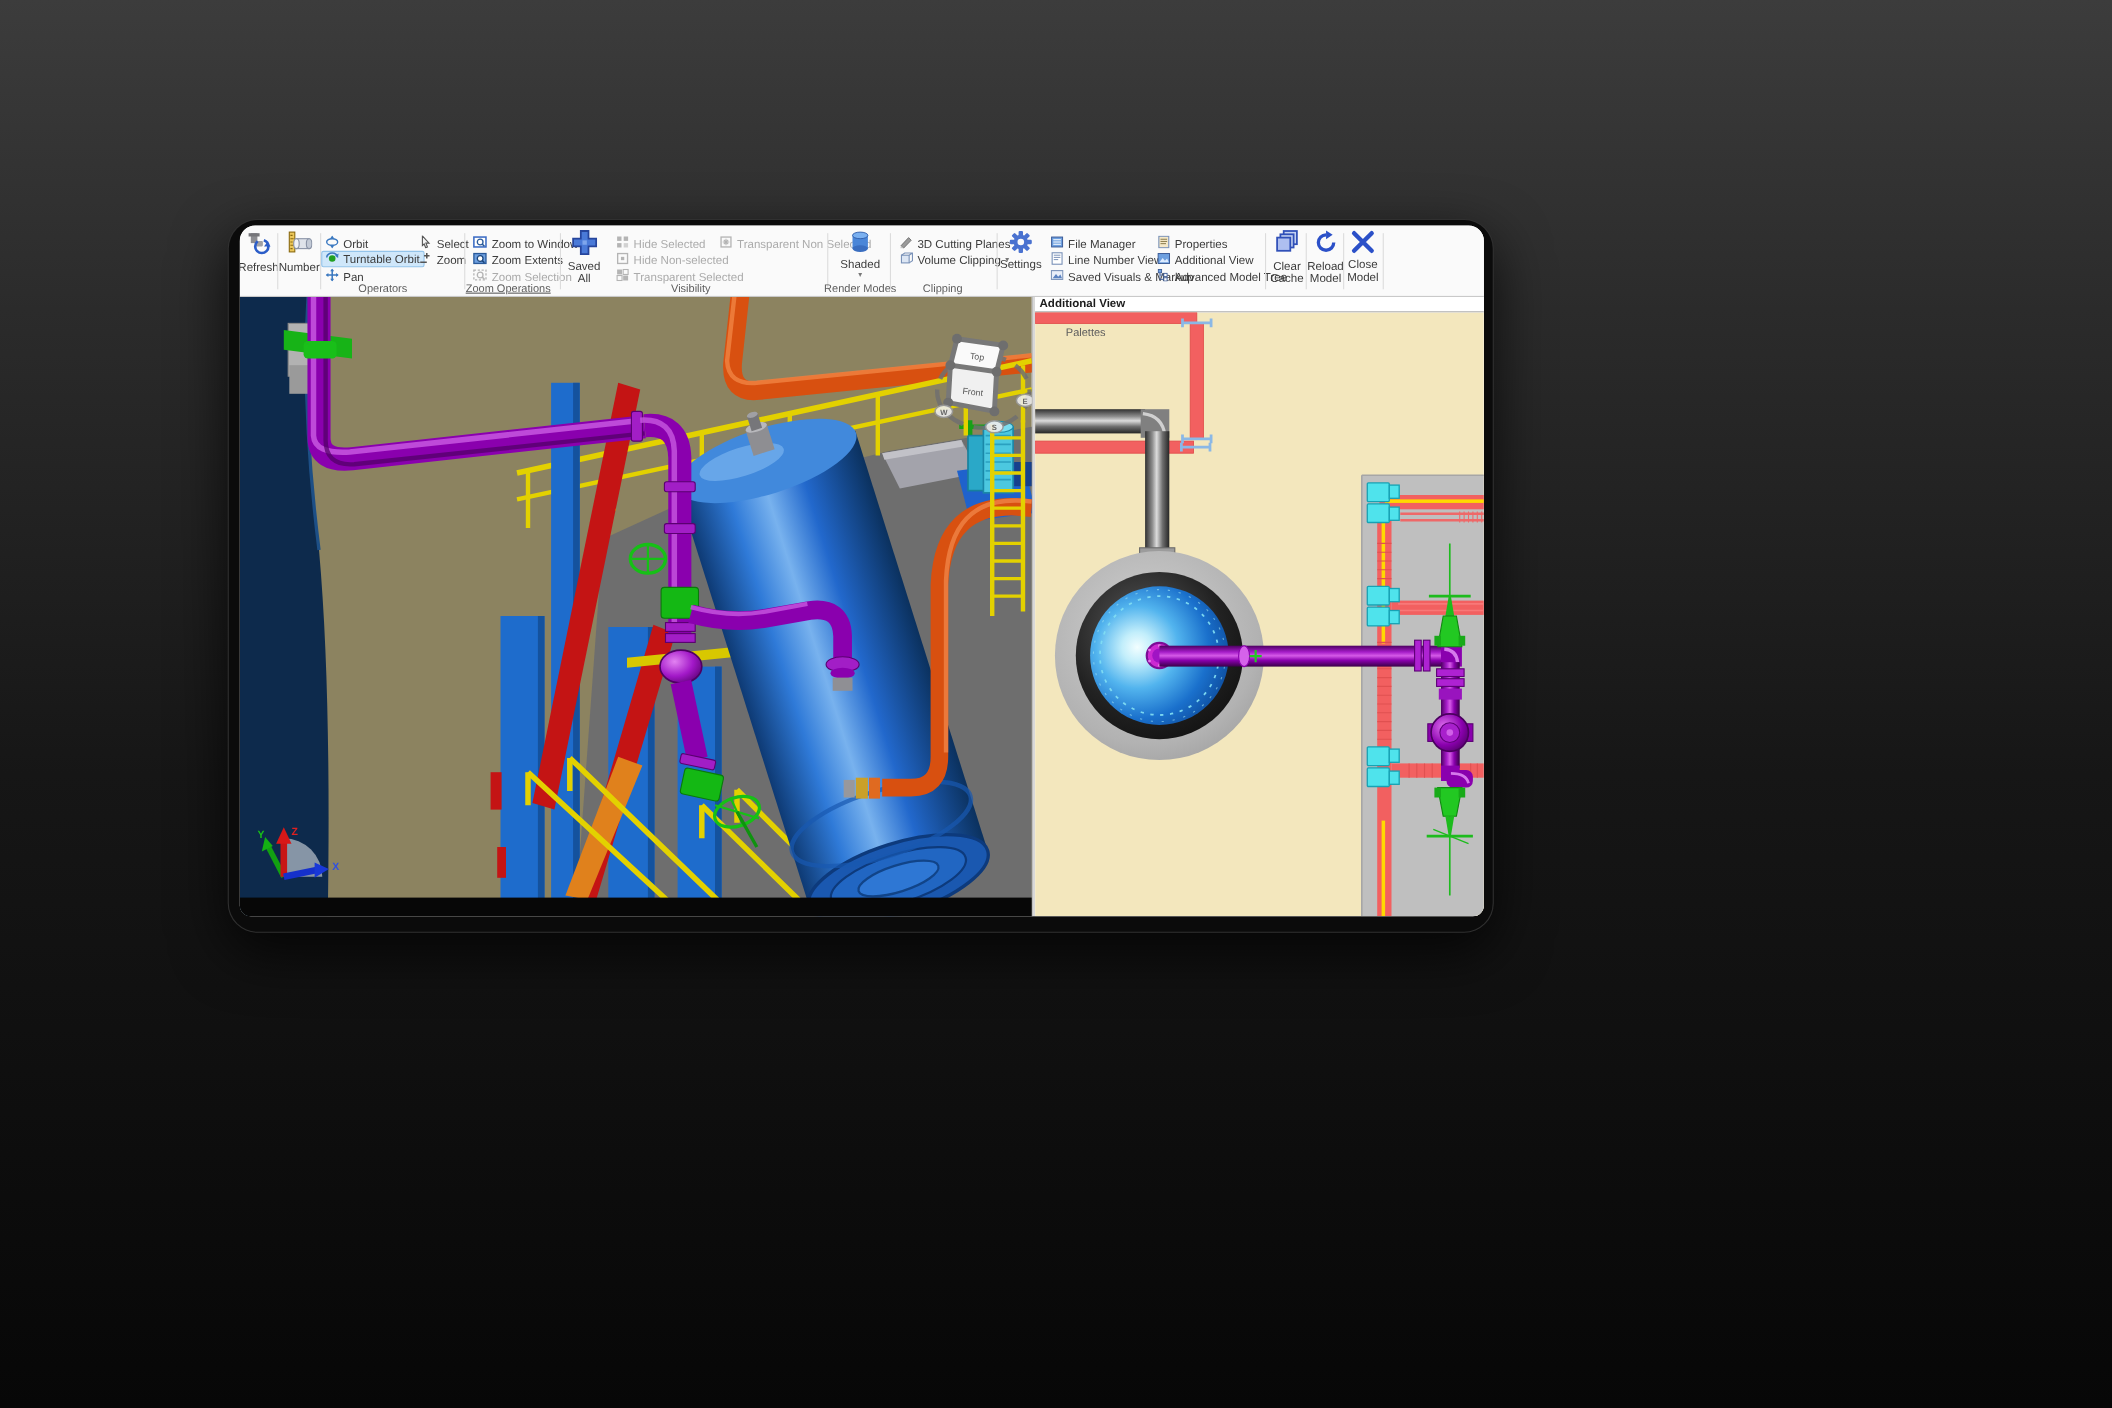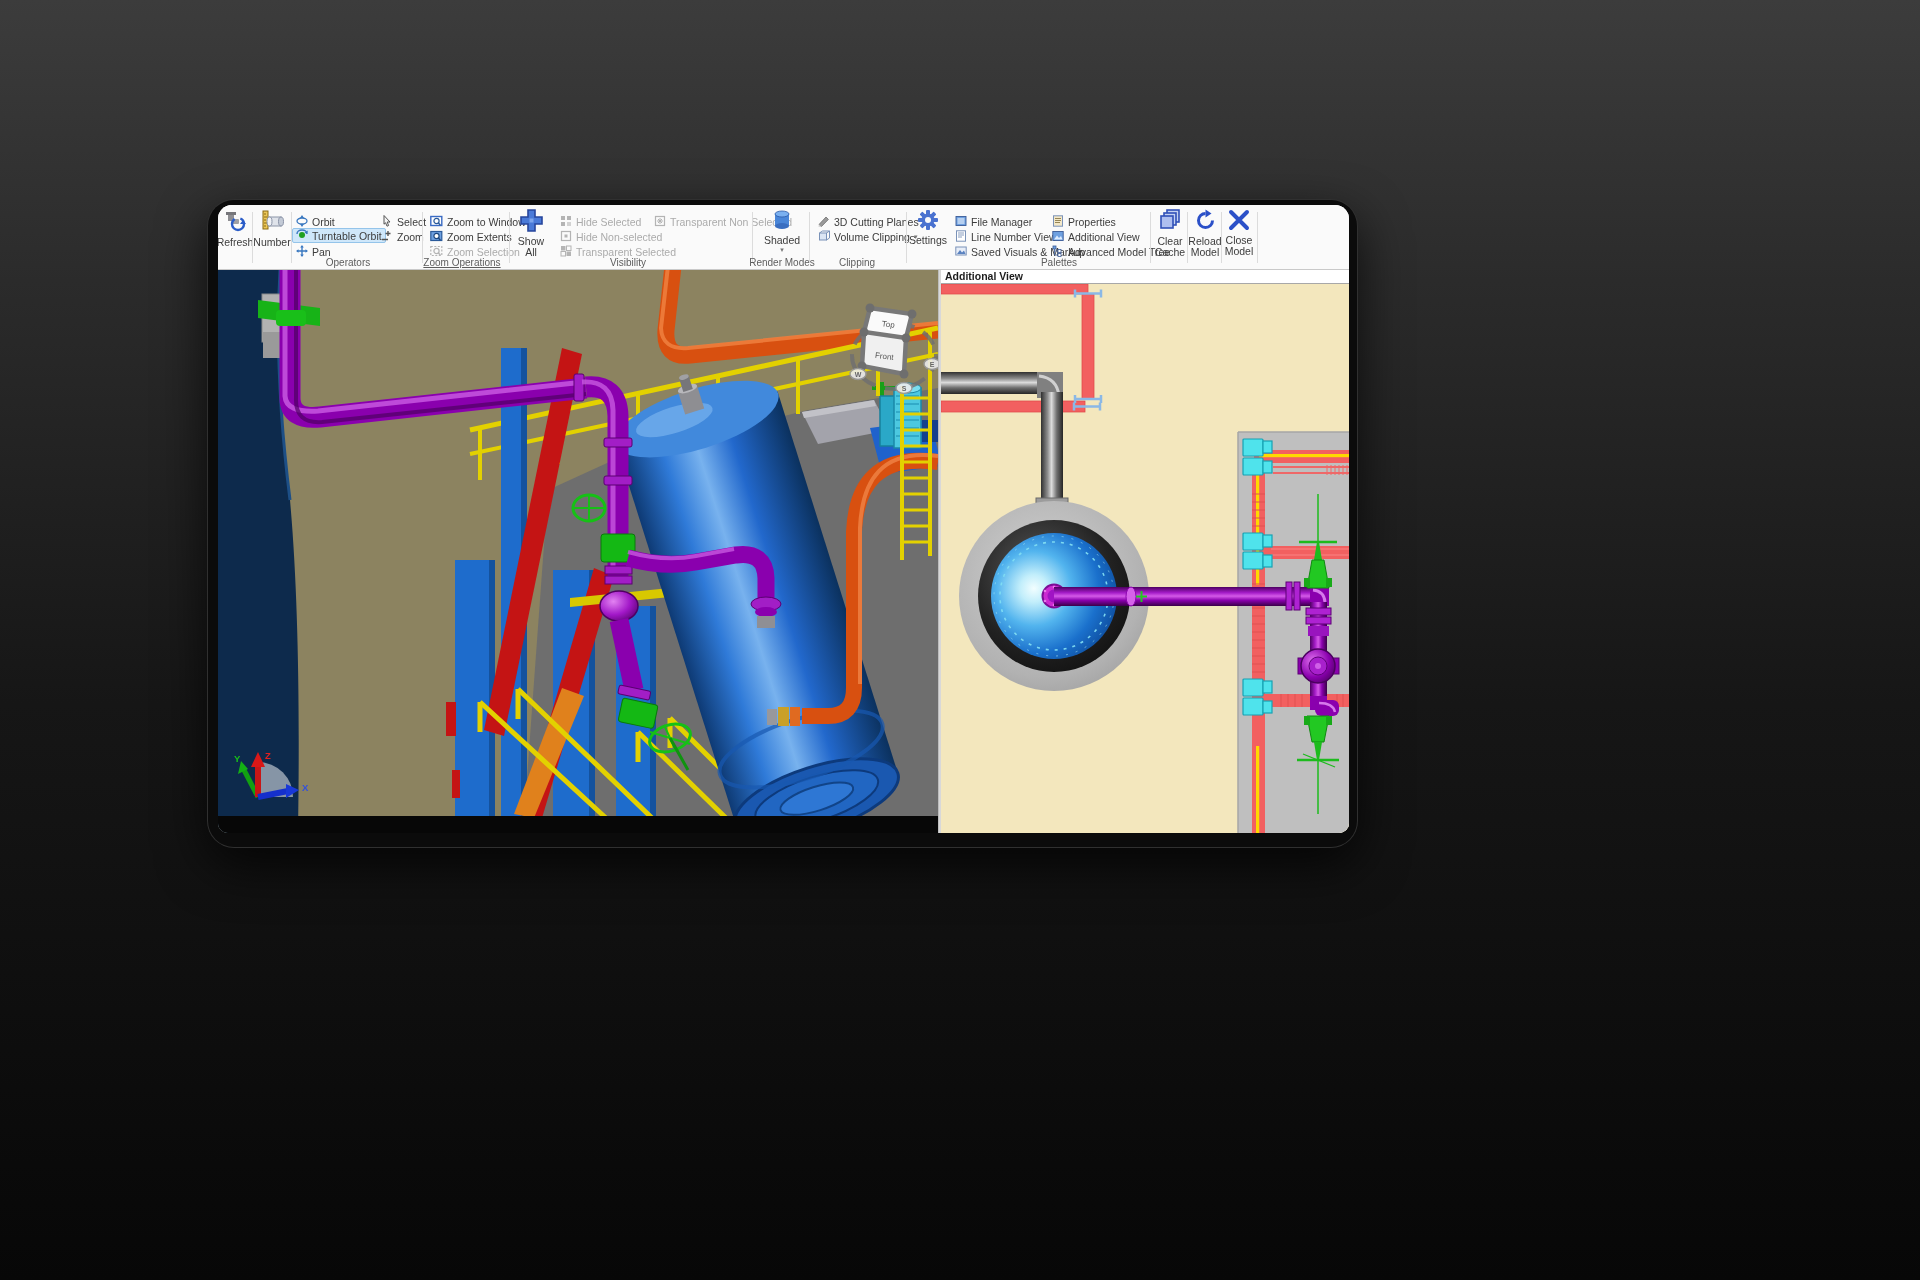--- a/index.html
+++ b/index.html
@@ -10,21 +10,21 @@
     background:#0b0b0b;border-radius:26px;box-shadow:0 0 0 1px #303030,0 18px 50px rgba(0,0,0,.75);}
   .app-inner{position:absolute;left:10px;top:5px;width:1131px;height:628px;
     background:#fff;border-radius:14px 14px 10px 10px;overflow:hidden;display:flex;flex-direction:column;}
   
   .ribbon{position:relative;height:65px;background:#fafafa;border-bottom:1px solid #c9c9c9;flex:none;font-size:10.5px;color:#3c3c3c;}
   .rb-sep{position:absolute;top:7px;height:51px;width:1px;background:#dcdcdc;}
   .rb-big{position:absolute;top:4px;display:flex;flex-direction:column;align-items:center;cursor:default;}
   .rb-big .bl{line-height:11px;text-align:center;margin-top:2px;white-space:nowrap;}
   .rb-row{position:absolute;display:flex;align-items:center;gap:4px;height:15px;white-space:nowrap;}
   .rb-row.dis{color:#ababab;}
-  .rb-row.active{background:#cfe7fa;border:1px solid #94c4ea;border-radius:2px;padding:0 3px;margin:-1px 0 0 -4px;align-items:flex-end;}
+  .rb-row.active{background:#cfe7fa;border:1px solid #94c4ea;border-radius:2px;padding:0 3px;margin:-1px 0 0 -4px;}
   .rb-gl{position:absolute;top:52px;height:12px;font-size:10px;color:#5d5d5d;text-align:center;}
   .caret{font-size:7px;color:#777;line-height:7px;}
   .ic{display:inline-block;flex:none;}
   
   .workspace{display:flex;flex:1;min-height:0;}
   .vp-left{width:720px;height:563px;flex:none;position:relative;}
   .vp-left svg{display:block;}
   .vdivider{width:3px;background:#d8d8d8;border-left:1px solid #bdbdbd;flex:none;}
   .panel-right{width:408px;flex:none;display:flex;flex-direction:column;background:#fff;}
   .panel-head{height:14px;flex:none;background:#fff;border-bottom:1px solid #a8a8a8;
@@ -137,21 +137,21 @@
         <div class="rb-gl" style="left:198px;width:92px;text-decoration:underline;">Zoom Operations</div>
         <div class="rb-sep" style="left:291px;"></div>
 
         <div class="rb-big" style="left:296px;width:34px;">
           <span class="ic">
             <svg width="23" height="23" viewBox="0 0 23 23">
                 <path d="M8 1h7v7h7v7h-7v7H8v-7H1V8h7z" fill="#4a7ad8" stroke="#26459c" stroke-width="1.6"></path>
                 <rect x="9.5" y="9.5" width="4" height="4" fill="#7fa6ec"></rect>
               </svg>
           </span>
-          <span class="bl">Show</span>
+          <span class="bl">Saved</span>
           <span class="bl" style="margin-top:0;">All</span>
         </div>
 
         <div class="rb-row dis" style="left:342px;top:9px;">
           <span class="ic"><svg width="12" height="12" viewBox="0 0 12 12">
                 <rect x="1" y="1" width="4" height="4" fill="#b4b4b4"></rect>
                 <rect x="7" y="1" width="4" height="4" fill="#b4b4b4"></rect>
                 <rect x="1" y="7" width="4" height="4" fill="#b4b4b4"></rect>
                 <rect x="7" y="7" width="4" height="4" fill="#d2d2d2"></rect>
               </svg></span>
@@ -269,21 +269,21 @@
         </div>
         <div class="rb-row" style="left:834px;top:39px;">
           <span class="ic"><svg width="12" height="12" viewBox="0 0 12 12">
                 <rect x="1" y="1" width="3" height="3" fill="#6ea0e0" stroke="#3a5a96" stroke-width="0.8"></rect>
                 <rect x="6" y="4.5" width="3" height="3" fill="#fff" stroke="#3a5a96" stroke-width="0.8"></rect>
                 <rect x="6" y="8.5" width="3" height="3" fill="#fff" stroke="#3a5a96" stroke-width="0.8"></rect>
                 <path d="M2.5 4v6h3.5M2.5 6h3.5" fill="none" stroke="#3a5a96" stroke-width="0.8"></path>
               </svg></span>
           <span>Advanced Model Tree</span>
         </div>
-        <div class="rb-gl" style="left:791px;width:100px;">Palettes</div>
+        <div class="rb-gl" style="left:719px;width:100px;margin-top:40px;">Palettes</div>
         <div class="rb-sep" style="left:932px;"></div>
 
         <div class="rb-big" style="left:936px;width:32px;">
           <span class="ic">
             <svg width="24" height="23" viewBox="0 0 24 23">
                 <rect x="9" y="1" width="12" height="12" fill="#c4d2f2" stroke="#3050b8" stroke-width="1.6"></rect>
                 <rect x="6" y="4" width="12" height="12" fill="#c4d2f2" stroke="#3050b8" stroke-width="1.6"></rect>
                 <rect x="3" y="7" width="12" height="12" fill="#aebff0" stroke="#3050b8" stroke-width="1.6"></rect>
               </svg>
           </span>

